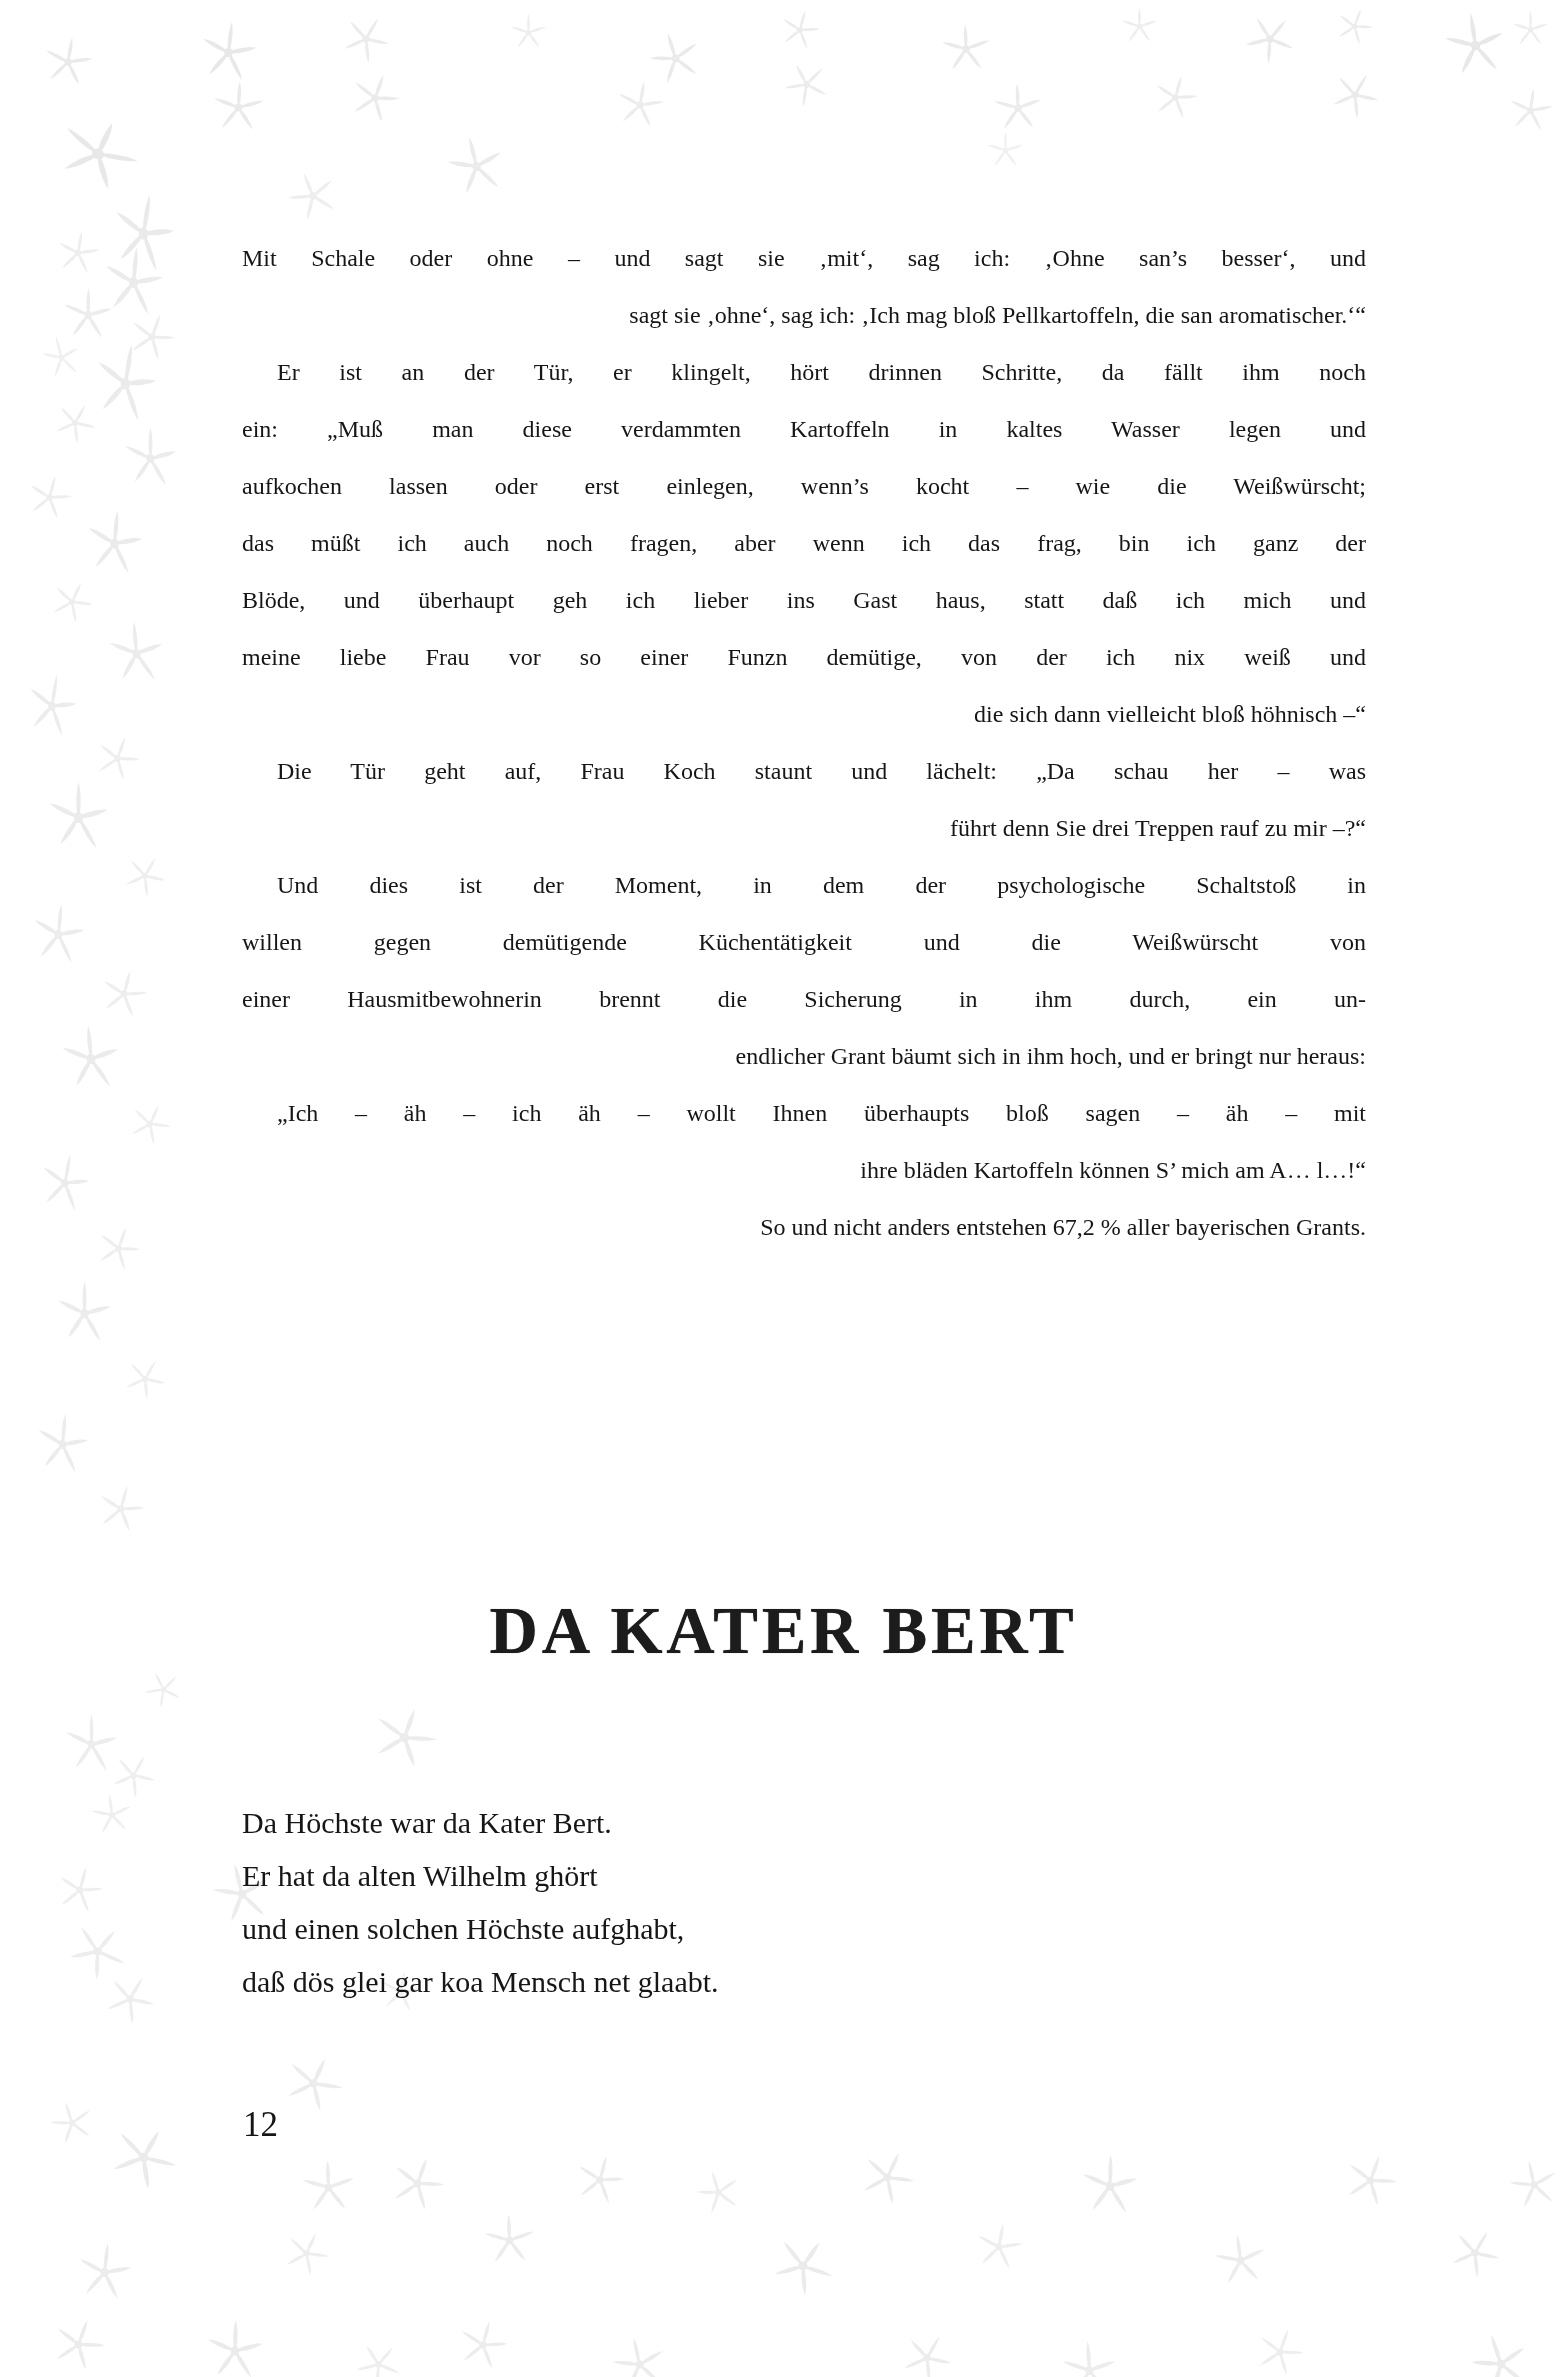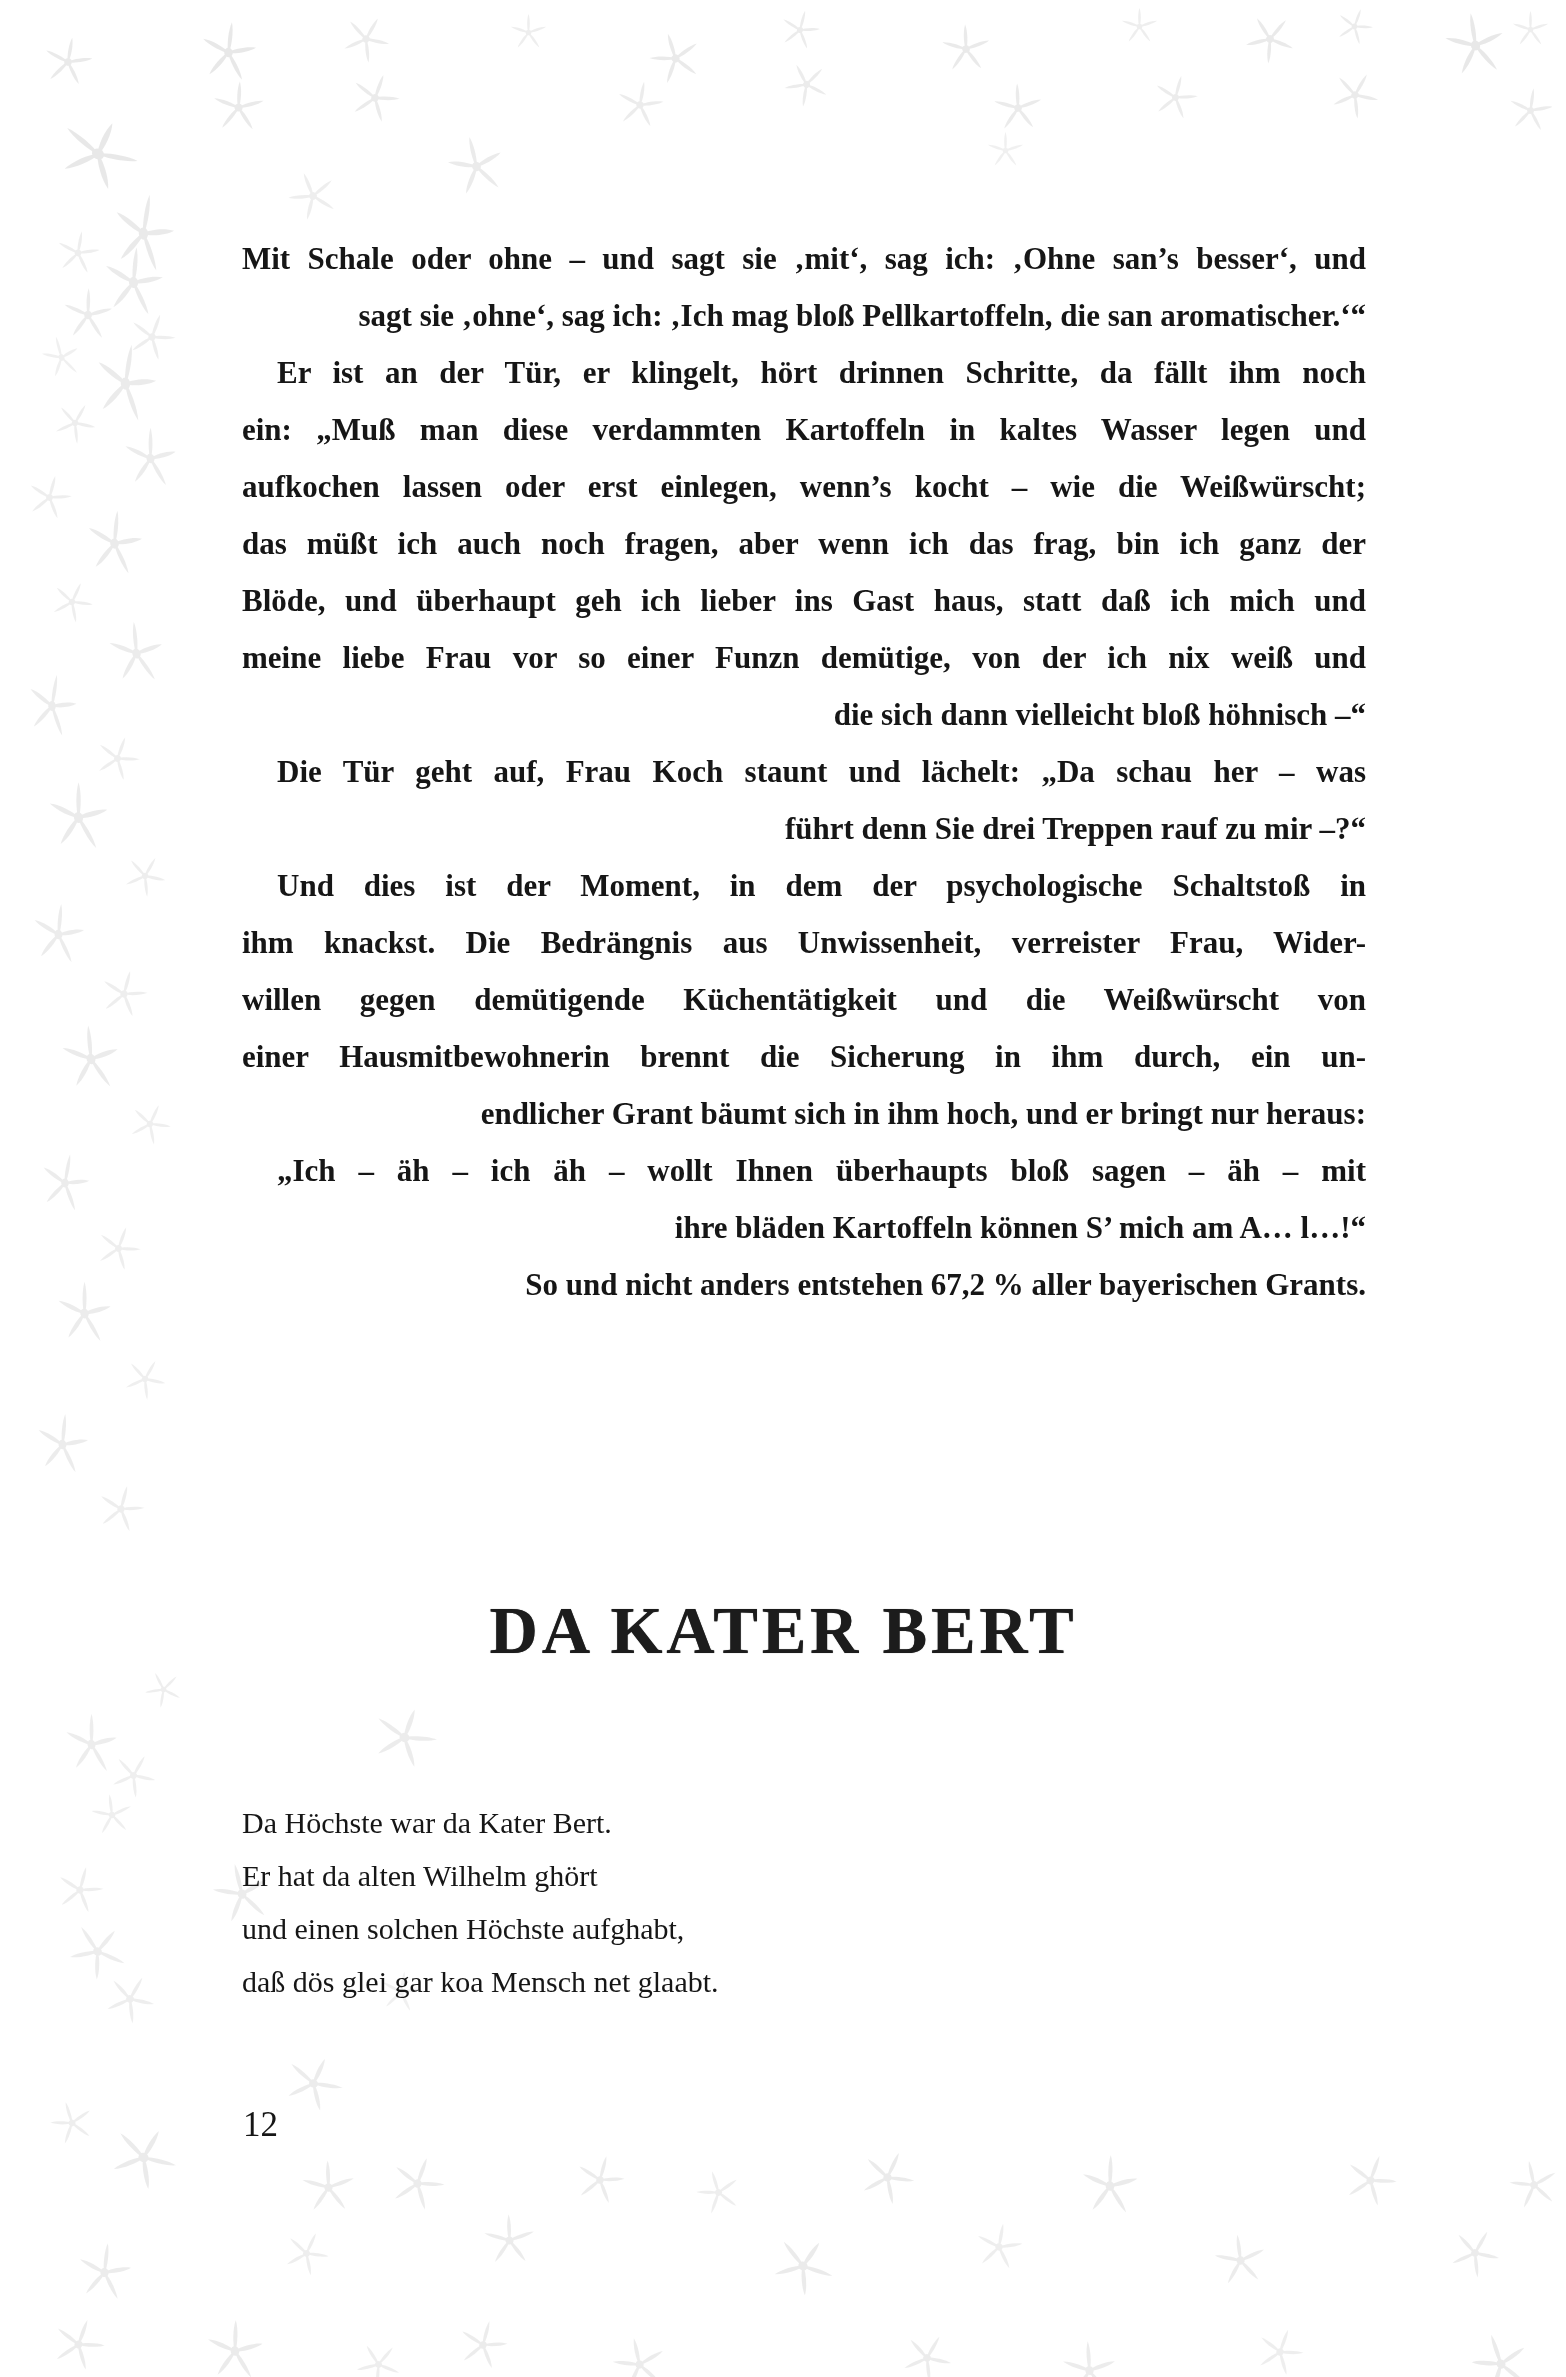--- a/index.html
+++ b/index.html
@@ -8,21 +8,21 @@
     width:1567px;height:2377px;
     background:#ffffff;
     overflow:hidden;
     font-family:"Liberation Serif","DejaVu Serif",serif;
     color:#161616;
   }
   #stars{position:absolute;inset:0;pointer-events:none;}
   .star{position:absolute;}
   .prose{
     position:absolute;left:242px;top:230px;width:1124px;
-    font-size:31px;line-height:57px;font-weight:bold;
+    font-size:24px;line-height:57px;
   }
   .ln{text-align:right;}
   .ln.j{text-align:justify;text-align-last:justify;}
   .ln.ind{text-indent:35px;}
   .author{
     position:absolute;left:242px;top:1393px;width:1124px;
     text-align:right;font-style:italic;font-size:33px;
   }
   .headline{
     position:absolute;left:0;top:1592px;width:1567px;margin:0;
@@ -328,21 +328,20 @@
     <div class="ln j ind">Er ist an der Tür, er klingelt, hört drinnen Schritte, da fällt ihm noch</div>
     <div class="ln j">ein: „Muß man diese verdammten Kartoffeln in kaltes Wasser legen und</div>
     <div class="ln j">aufkochen lassen oder erst einlegen, wenn’s kocht – wie die Weißwürscht;</div>
     <div class="ln j">das müßt ich auch noch fragen, aber wenn ich das frag, bin ich ganz der</div>
     <div class="ln j">Blöde, und überhaupt geh ich lieber ins Gast haus, statt daß ich mich und</div>
     <div class="ln j">meine liebe Frau vor so einer Funzn demütige, von der ich nix weiß und</div>
     <div class="ln">die sich dann vielleicht bloß höhnisch –“</div>
     <div class="ln j ind">Die Tür geht auf, Frau Koch staunt und lächelt: „Da schau her – was</div>
     <div class="ln">führt denn Sie drei Treppen rauf zu mir –?“</div>
     <div class="ln j ind">Und dies ist der Moment, in dem der psychologische Schaltstoß in</div>
-    <div class="ln j">ihm knackst. Die Bedrängnis aus Unwissenheit, verreister Frau, Wider-</div>
     <div class="ln j">willen gegen demütigende Küchentätigkeit und die Weißwürscht von</div>
     <div class="ln j">einer Hausmitbewohnerin brennt die Sicherung in ihm durch, ein un-</div>
     <div class="ln">endlicher Grant bäumt sich in ihm hoch, und er bringt nur heraus:</div>
     <div class="ln j ind">„Ich – äh – ich äh – wollt Ihnen überhaupts bloß sagen – äh – mit</div>
     <div class="ln">ihre bläden Kartoffeln können S’ mich am A… l…!“</div>
     <div class="ln ind">So und nicht anders entstehen 67,2 % aller bayerischen Grants.</div>
   </section>
 
 
   <h1 class="headline">DA KATER BERT</h1>

